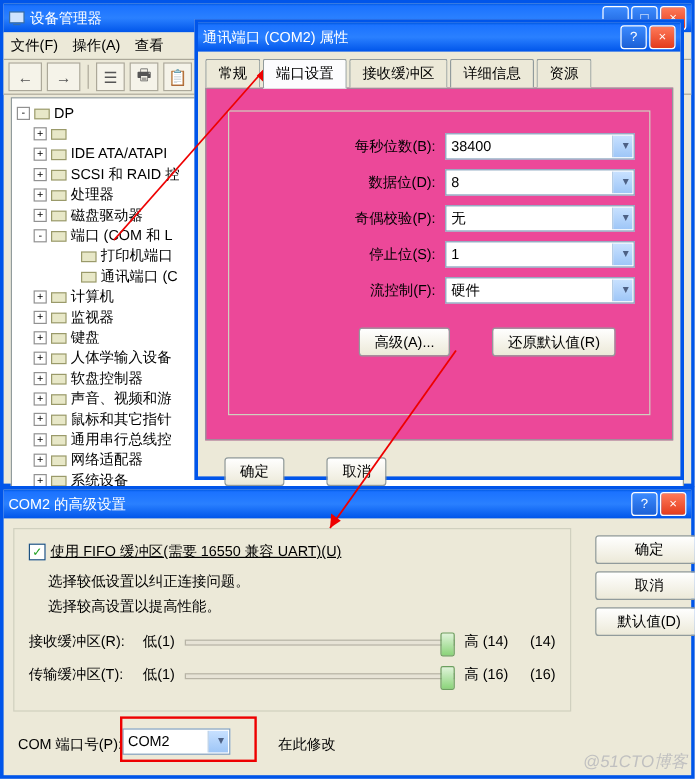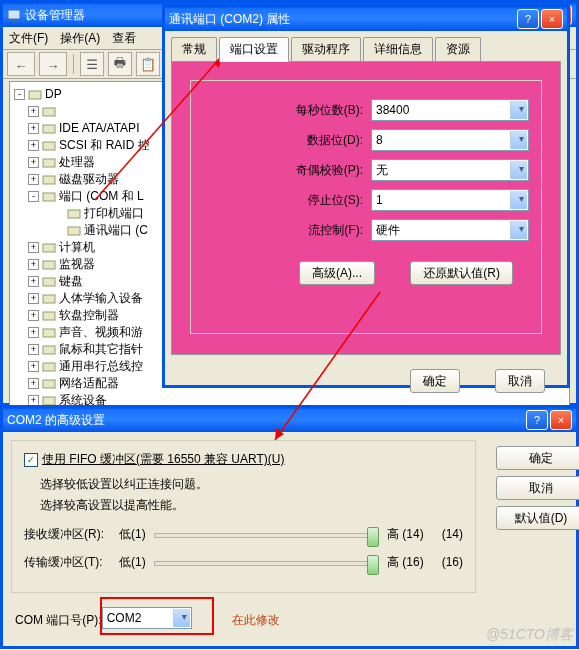--- a/index.html
+++ b/index.html
@@ -23,21 +23,21 @@
 .tabstrip{display:flex;padding:6px 6px 0 6px}
 .tab{padding:3px 10px;border:1px solid #919b9c;border-bottom:none;background:#ece9d8;margin-right:2px;border-radius:2px 2px 0 0;position:relative}
 .tab.active{background:#fcfcfe;z-index:2;border-bottom:1px solid #fcfcfe;margin-bottom:-1px}
 .tabbody{margin:0 6px 6px 6px;border:1px solid #919b9c;background:#ec4899;padding:10px}
 .fieldrow{display:flex;align-items:center;margin:8px 0}
 .fieldrow label{flex:0 0 160px;text-align:right;margin-right:8px}
 .sel{flex:1;height:20px;border:1px solid #7f9db9;background:#fff;padding:0 4px;display:flex;align-items:center;position:relative}
 .sel::after{content:"";position:absolute;right:1px;top:1px;bottom:1px;width:16px;background:linear-gradient(#c8e1ff,#9ec6f7);border-left:1px solid #b5cde6}
 .sel::before{content:"▾";position:absolute;right:4px;top:3px;font-size:10px;color:#4d6185;z-index:1}
 .btn{height:22px;padding:0 12px;border:1px solid #919b9c;background:linear-gradient(#fff,#ece9d8);border-radius:3px;display:inline-flex;align-items:center;margin:0 16px;cursor:pointer}
-.btnrow{text-align:right;padding:8px 6px}
+.btnrow{padding:8px 6px}
 .group{border:1px solid #d0d0bf;margin:8px;padding:10px 12px 12px 12px;position:relative}
 .chk{display:flex;align-items:center;gap:4px}
 .chkbox{width:12px;height:12px;border:1px solid #1c5180;background:#fff;display:flex;align-items:center;justify-content:center;color:#21a121;font-size:10px}
 .slider{flex:1;height:20px;position:relative;margin:0 8px}
 .track{position:absolute;left:0;right:0;top:9px;height:3px;background:#e7e3d6;border:1px solid #b7b3a5}
 .thumb{position:absolute;top:3px;width:10px;height:18px;background:linear-gradient(#dff3d9,#8bd47a);border:1px solid #6b9f5f;border-radius:2px}
 .redbox{position:absolute;border:2px solid #e00;pointer-events:none}
 .watermark{position:absolute;right:6px;bottom:6px;color:#c0c0c0;font-size:14px;font-style:italic}
 svg.arrow{position:absolute;pointer-events:none}
 </style>
@@ -222,31 +222,31 @@
         <span class="pad" style="width:14px"></span>
         <span class="sq">+</span>
         <span class="ic"><svg width="14" height="14">
             <rect x="1" y="3" width="12" height="8" fill="#e8e8c8" stroke="#9a9a6a"></rect>
           </svg></span>
         <span>系统设备</span>
       </div>
     </div>
 </div>
 
-<div class="win" style="left:162px;top:4px;width:402px;height:378px">
+<div class="win" style="left:162px;top:16px;width:402px;height:378px">
   <div class="titlebar">
     <span>通讯端口 (COM2) 属性</span>
     <span class="spacer"></span>
     <span class="winbtn norm">?</span>
     <span class="winbtn close">×</span>
   </div>
   <div class="tabstrip">
     <div class="tab">常规</div>
     <div class="tab active">端口设置</div>
-    <div class="tab">驱动程序</div>
+    <div class="tab">接收缓冲区</div>
     <div class="tab">详细信息</div>
     <div class="tab">资源</div>
   </div>
   <div class="tabbody" style="height:294px;box-sizing:border-box">
     <div class="group" style="height:230px">
       <div class="fieldrow">
         <label>每秒位数(B):</label>
         <div class="sel">
             <span>38400</span>
           </div>
@@ -322,21 +322,21 @@
             </div>
           <span>高 (16)</span>
           <span style="margin-left:18px">(16)</span>
         </div>
       </div>
       <div style="margin:14px 0 0 12px;display:flex;align-items:flex-end">
         <span>COM 端口号(P):</span>
         <div class="sel" style="flex:0 0 80px;">
             <span>COM2</span>
           </div>
-        <span style="margin-left:40px;color:#c2410c">在此修改</span>
+        <span style="margin-left:40px;color:#000000">在此修改</span>
       </div>
     </div>
     <div style="width:86px;padding:14px 10px 0 0">
       <div class="btn" style="width:64px;justify-content:center;margin-bottom:6px">确定</div>
       <div class="btn" style="width:64px;justify-content:center;margin-bottom:6px">取消</div>
       <div class="btn" style="width:64px;justify-content:center">默认值(D)</div>
     </div>
   </div>
 </div>
 

